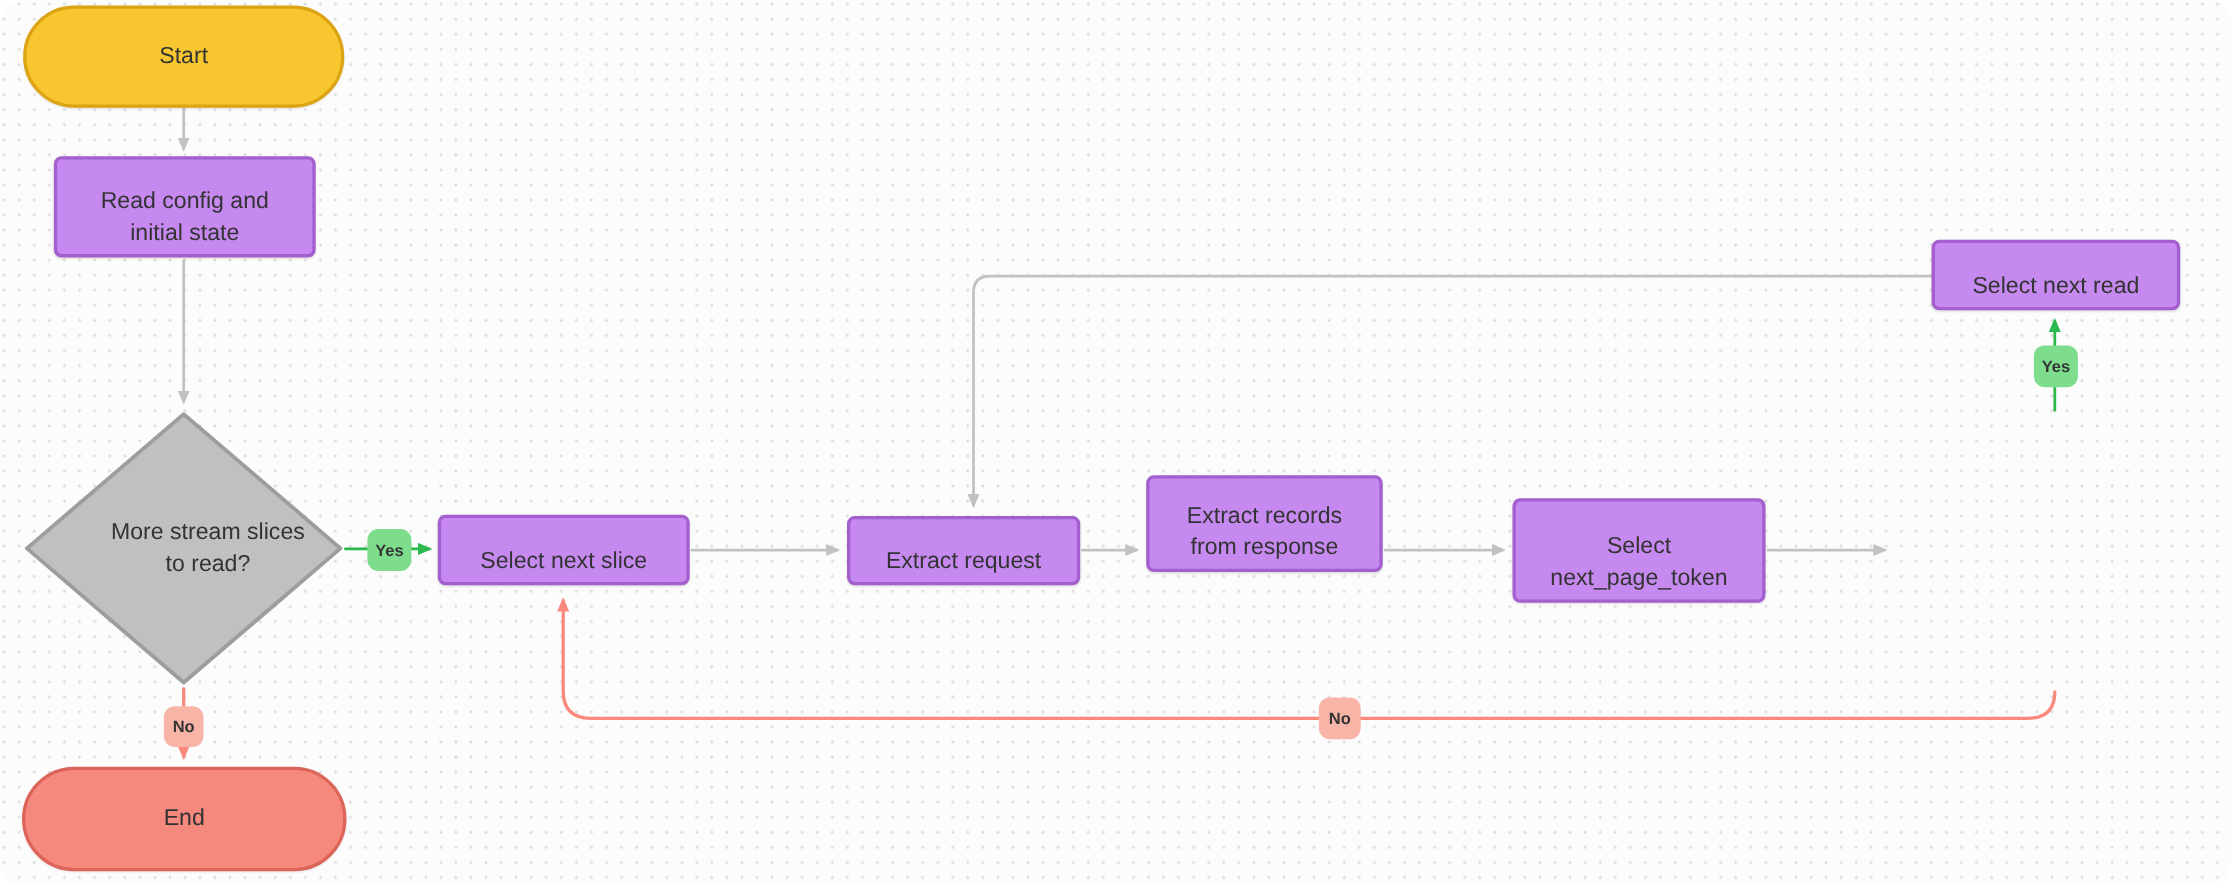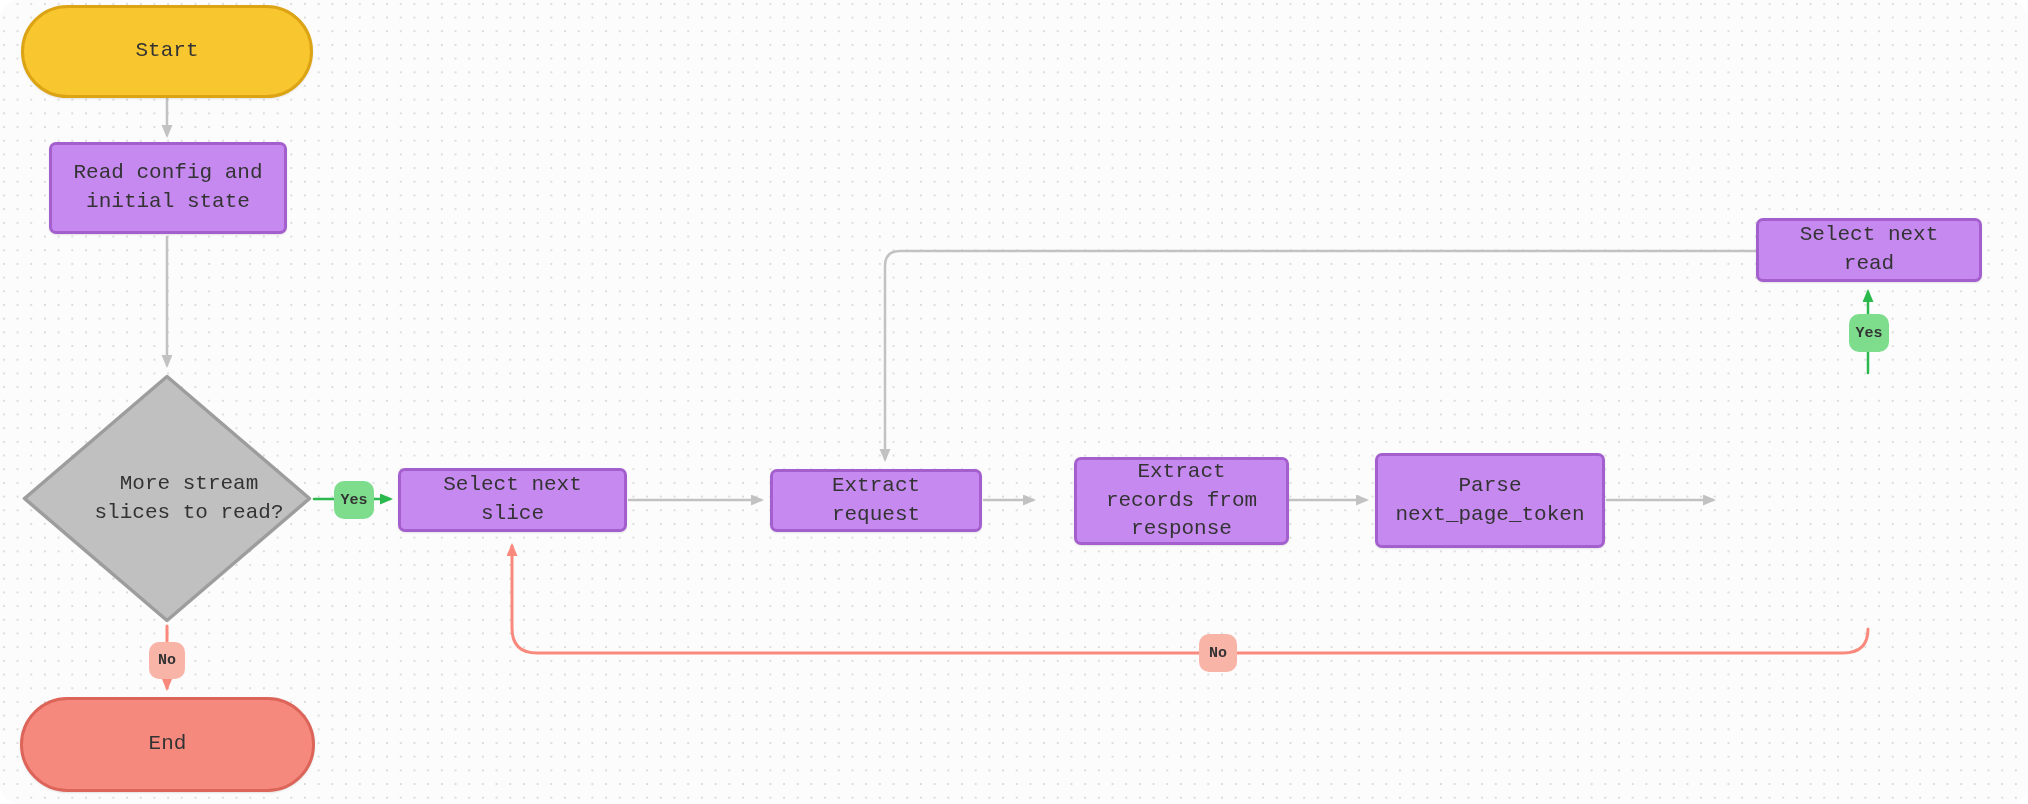--- a/index.html
+++ b/index.html
@@ -7,21 +7,21 @@
   }
   html,body{margin:0;padding:0;background:#fff;}
   #canvas{
     position:relative;
     width:2028px;height:804px;
     overflow:hidden;
     background-color:var(--canvas_bg,#FCFCFC);
     background-image:radial-gradient(var(--grid_dot,#DCDCDC) 1.3px, transparent 1.4px);
     background-size:13.7px 13.7px;
     background-position:-3px -3px;
-    font-family:Liberation Mono, monospace;
+    font-family:Liberation Sans, sans-serif;
     color:var(--text,#333);
     border-radius:20px;
   }
   #edges{position:absolute;left:0;top:0;width:2028px;height:804px;}
   .node{
     position:absolute;
     display:flex;align-items:center;justify-content:center;
     text-align:center;
     font-size:21px;line-height:1.38;
     box-sizing:border-box;
@@ -37,20 +37,21 @@
     border:3.5px solid var(--end_border,#DC6458);
     border-radius:48px;
     box-shadow:0 1px 2px rgba(0,0,0,.10);
   }
   .process{
     background:var(--process_fill,#C689F0);
     border:3px solid var(--process_border,#A45FCE);
     border-radius:7px;
     padding:4px 14px;
     box-shadow:0 1px 2px rgba(0,0,0,.10);
+    align-items:flex-end;
   }
   .decision{background:transparent;border:none;padding:0;}
   .decision svg{position:absolute;left:0;top:0;width:100%;height:100%;}
   .decision .diamond{
     fill:var(--decision_fill,#C0C0C0);
     stroke:var(--decision_border,#9D9D9D);
     stroke-width:3.5;
     stroke-linejoin:round;
   }
   .decision .node-label{position:relative;max-width:190px;margin-left:44px;}
@@ -119,26 +120,26 @@
   </div>
 
   <div class="node process" style="left:398px;top:468px;width:229px;height:64px;">
     <span class="node-label">Select next slice</span>
   </div>
 
   <div class="node process" style="left:770px;top:469px;width:212px;height:63px;">
     <span class="node-label">Extract request</span>
   </div>
 
-  <div class="node process" style="left:1042px;top:457px;width:215px;height:88px;margin-left:32px;">
+  <div class="node process" style="left:1042px;top:432px;width:215px;height:88px;">
     <span class="node-label">Extract records from response</span>
   </div>
 
   <div class="node process" style="left:1375px;top:453px;width:230px;height:95px;">
-    <span class="node-label">Parse next_page_token</span>
+    <span class="node-label">Select next_page_token</span>
   </div>
 
 
   <div class="node process" style="left:1756px;top:218px;width:226px;height:64px;">
     <span class="node-label">Select next read</span>
   </div>
 
   <div class="node terminal-end" style="left:20px;top:697px;width:295px;height:95px;">
     <span class="node-label">End</span>
   </div>

